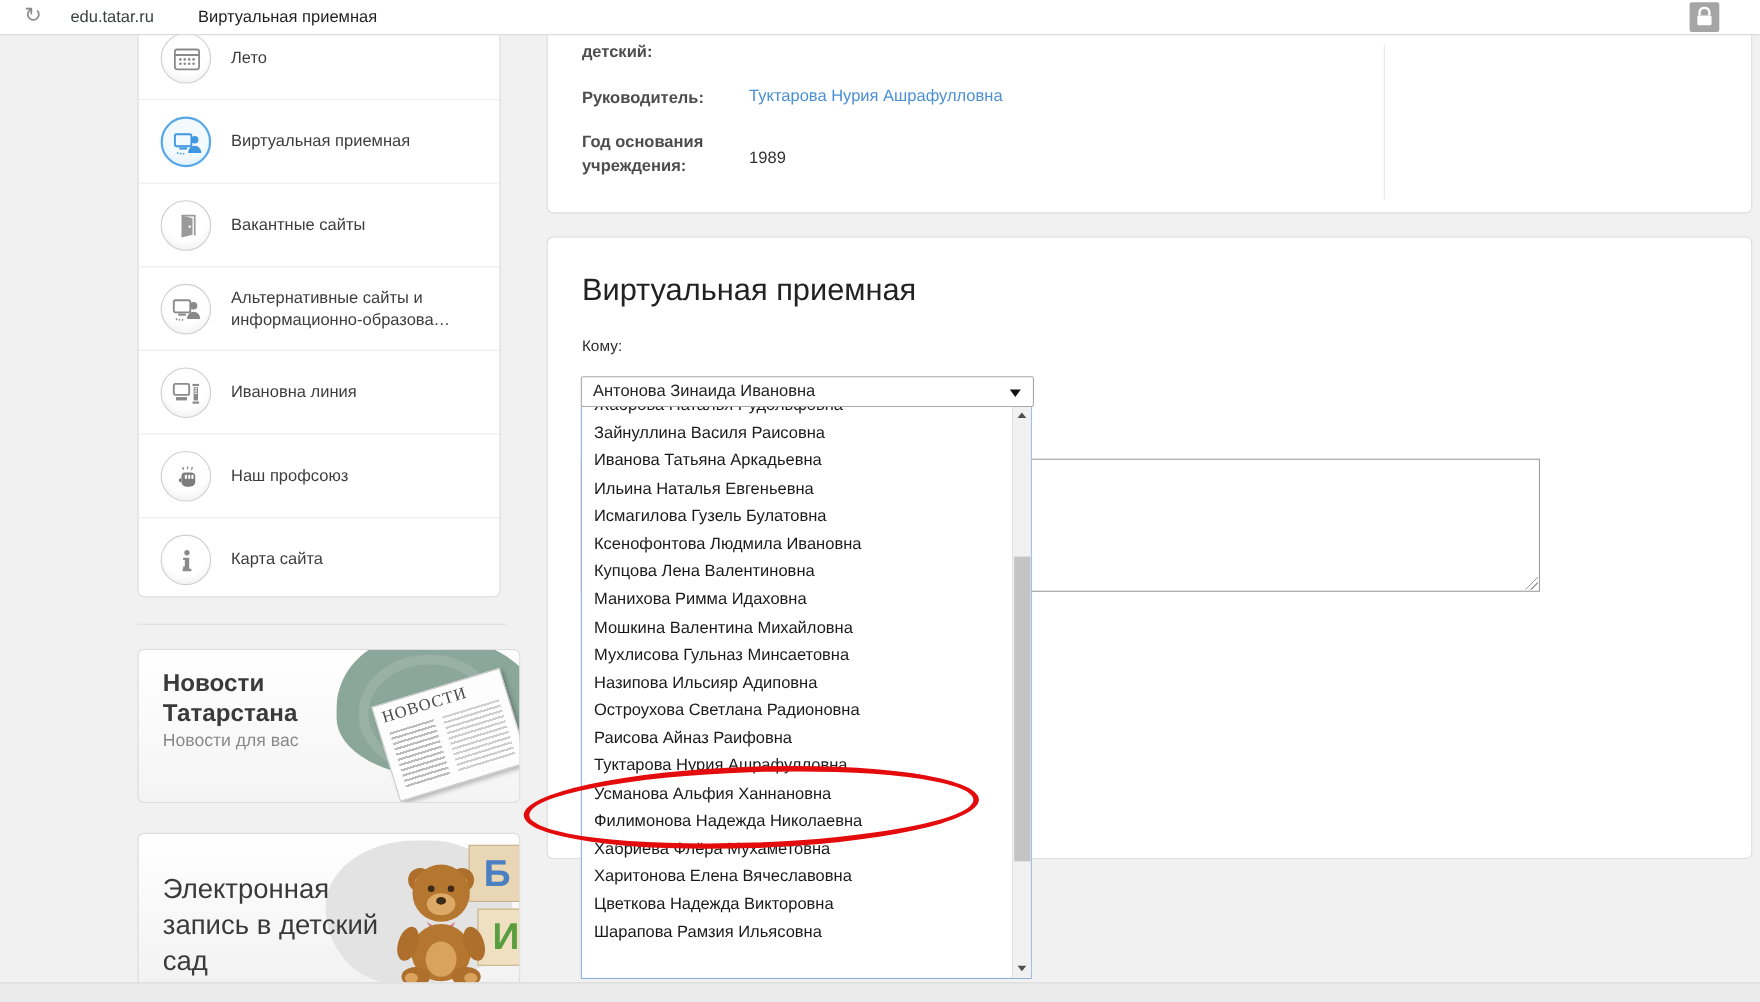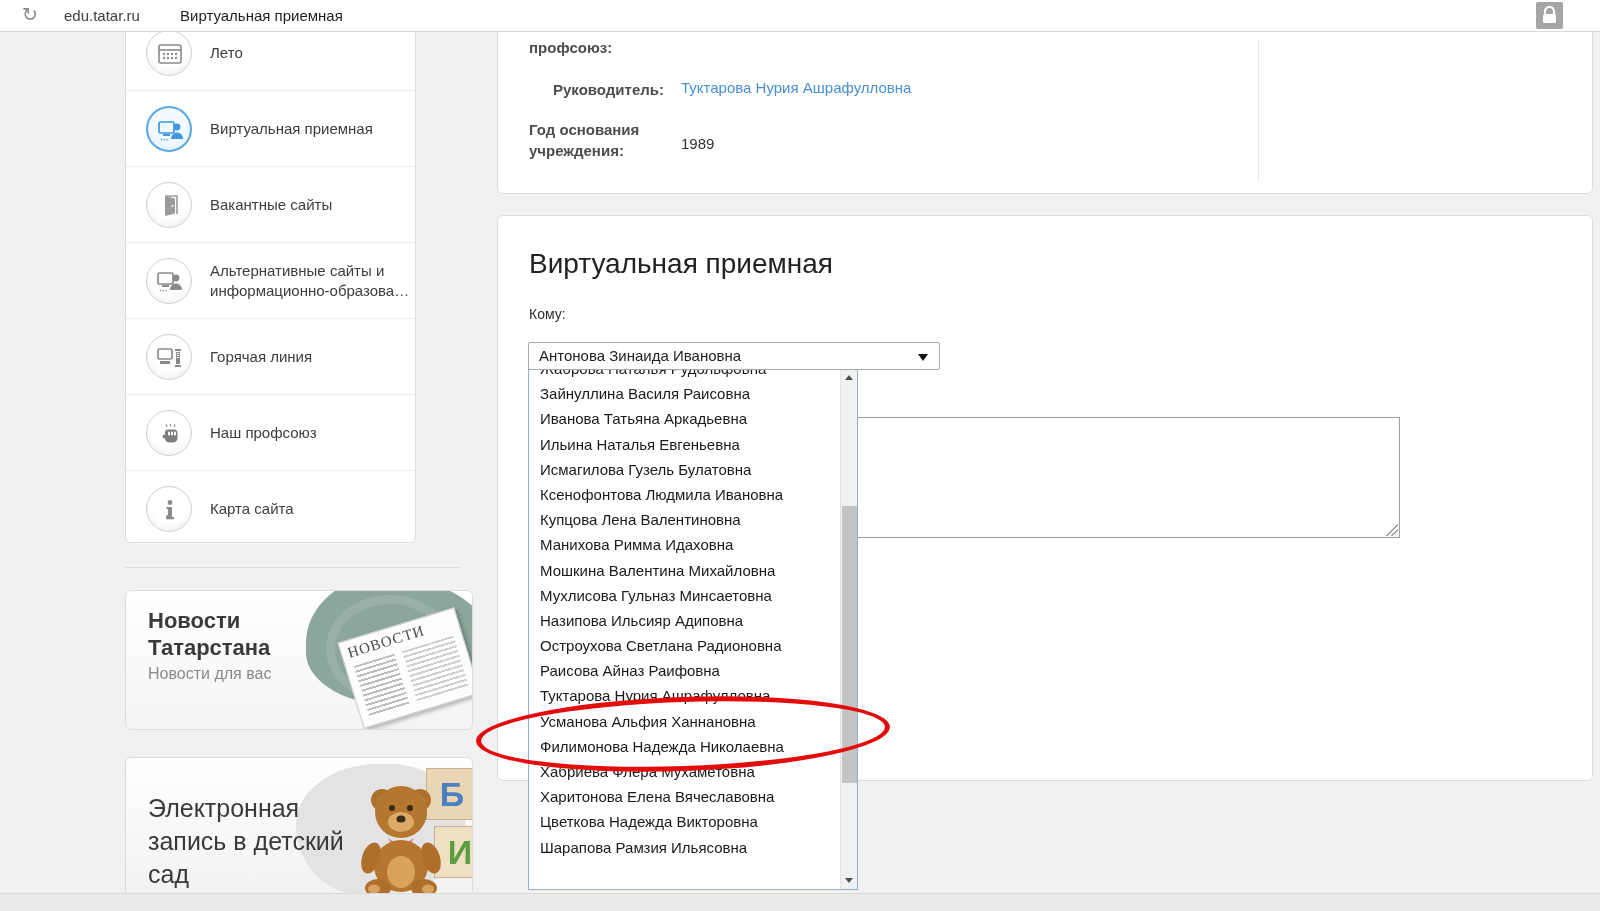--- a/index.html
+++ b/index.html
@@ -10,21 +10,21 @@
   .chrome{position:absolute;left:0;top:0;width:1600px;height:31px;background:#ffffff;border-bottom:1px solid #d8d8d8;z-index:50;}
   .reload{position:absolute;left:18px;top:3px;width:24px;height:24px;color:#8a8a8a;font-size:19px;line-height:24px;text-align:center;cursor:pointer;}
   .reload::before{content:"\21BB";}
   .chrome-url{position:absolute;left:64px;top:7px;font-size:15px;color:#3c4043;}
   .chrome-title{position:absolute;left:180px;top:7px;font-size:15px;color:#1f1f1f;}
   .lock-btn{position:absolute;left:1536px;top:2px;width:27px;height:27px;background:#a5a5a5;border-radius:2px;}
   .lock-btn svg{position:absolute;left:5px;top:4px;}
 
   
   .card{position:absolute;background:#ffffff;border:1px solid #dcdcdc;border-radius:6px;box-sizing:border-box;}
-  #menu-card{left:125px;top:14px;width:291px;height:529px;}
+  #menu-card{left:125px;top:14px;width:330px;height:529px;}
   .menu-item{position:relative;height:75px;cursor:pointer;}
   .menu-item + .menu-item{border-top:1px solid #ececec;}
   .icon-circle{position:absolute;left:20px;top:50%;width:46px;height:46px;margin-top:-23px;border-radius:50%;
     background:radial-gradient(circle at 50% 35%,#ffffff 55%,#e9e9e9 100%);border:1px solid #cfcfcf;box-sizing:border-box;}
   .icon-circle svg{position:absolute;left:9px;top:9px;}
   .menu-item.active .icon-circle{border:2px solid #57a7e9;background:radial-gradient(circle at 50% 35%,#f3faff 55%,#d9edfc 100%);}
   .menu-label{position:absolute;left:84px;top:50%;transform:translateY(-50%);width:228px;font-size:15px;line-height:20px;color:#3d3d3d;}
   .alt-label{font-size:15px;line-height:20px;}
 
   .side-divider{position:absolute;left:125px;top:567px;width:335px;height:1px;background:#dddddd;}
@@ -59,21 +59,21 @@
 
   .reception-heading{position:absolute;left:31px;top:32px;font-size:28px;color:#222222;}
   .to-label{position:absolute;left:31px;top:90px;font-size:14px;color:#2e2e2e;}
 
   
   .select-box{position:absolute;left:528px;top:342px;width:412px;height:28px;background:#ffffff;border:1px solid #a9a9a9;border-radius:2px;box-sizing:border-box;z-index:5;cursor:pointer;text-align:right;}
   .select-value{position:absolute;left:10px;top:4px;font-size:15px;color:#222222;}
   .select-arrow{position:absolute;right:11px;top:11px;width:0;height:0;border-left:5px solid transparent;border-right:5px solid transparent;border-top:7px solid #111111;}
 
   
-  .dropdown{position:absolute;left:528px;top:368px;width:330px;height:522px;background:#ffffff;border:1px solid #8fb0d6;box-sizing:border-box;overflow:hidden;z-index:4;padding-left:46px;}
+  .dropdown{position:absolute;left:528px;top:368px;width:410px;height:522px;background:#ffffff;border:1px solid #8fb0d6;box-sizing:border-box;overflow:hidden;z-index:4;padding-left:46px;}
   .dd-inner{position:absolute;left:0;top:-13px;right:18px;}
   .dd-item{height:25.2px;line-height:25.2px;padding-left:11px;font-size:15px;color:#1a1a1a;white-space:nowrap;cursor:pointer;}
   .dd-scroll{position:absolute;right:0;top:0;width:17px;height:100%;background:#f1f1f1;border-left:1px solid #e2e2e2;box-sizing:border-box;}
   .dd-btn{position:absolute;left:0;width:17px;height:17px;background:#f1f1f1;cursor:pointer;}
   .dd-btn.up{top:0;}
   .dd-btn.down{bottom:0;}
   .tri-up{position:absolute;left:4px;top:6px;width:0;height:0;border-left:4px solid transparent;border-right:4px solid transparent;border-bottom:5px solid #4f4f4f;}
   .tri-down{position:absolute;left:4px;top:6px;width:0;height:0;border-left:4px solid transparent;border-right:4px solid transparent;border-top:5px solid #4f4f4f;}
   .dd-thumb{position:absolute;left:1px;top:137px;width:15px;height:277px;background:#c4c4c4;cursor:grab;}
 
@@ -169,21 +169,21 @@
             <rect x="19" y="5" width="6" height="2" fill="#8a8a8a"></rect>
             <rect x="20" y="8" width="4" height="12" fill="#8a8a8a"></rect>
             <rect x="19" y="21" width="6" height="2" fill="#8a8a8a"></rect>
             <g fill="#ffffff">
               <rect x="20.8" y="9" width="2.4" height="1"></rect>
               <rect x="20.8" y="11" width="2.4" height="1"></rect>
               <rect x="20.8" y="13" width="2.4" height="1"></rect>
             </g>
           </svg>
       </span>
-      <span class="menu-label">Горячая линия</span>
+      <span class="menu-label">Ивановна линия</span>
     </div>
 
     <div class="menu-item">
       <span class="icon-circle">
         <svg width="28" height="28" viewBox="0 0 28 28">
             <path d="M9 13c0-2 1-3.5 3-3.5h6c2 0 3.5 1.5 3.5 3.5v5c0 2.5-2 4.5-5 4.5h-3c-2.8 0-4.5-1.8-4.5-4z" fill="#7d7d7d"></path>
             <path d="M9 14.5c-1.8 0-2.5 1-2.5 2s.7 2 2.5 2z" fill="#7d7d7d"></path>
             <g fill="#ffffff">
               <rect x="12" y="11.5" width="2" height="4" rx="1"></rect>
               <rect x="15" y="11.5" width="2" height="4" rx="1"></rect>
@@ -251,22 +251,22 @@
         <ellipse cx="80" cy="110" rx="13" ry="9" fill="#ad6f2b"></ellipse>
         <ellipse cx="30" cy="111" rx="6" ry="4.5" fill="#d9a35e"></ellipse>
         <ellipse cx="84" cy="111" rx="6" ry="4.5" fill="#d9a35e"></ellipse>
       </svg>
     </div>
     <div class="kg-text" style="width:230px;">Электронная запись в детский сад</div>
   </div>
 
   <div class="card" id="panel-info">
     <div class="v-divider"></div>
-    <div class="info-label" style="left:31px;top:48px;">профсоюз:</div>
-    <div class="info-label" style="left:31px;top:90px;margin-left:24px;">Руководитель:</div>
+    <div class="info-label" style="left:31px;top:48px;">детский:</div>
+    <div class="info-label" style="left:31px;top:90px;">Руководитель:</div>
     <div class="info-link" style="left:183px;top:90px;">Туктарова Нурия Ашрафулловна</div>
     <div class="info-label" style="left:31px;top:130px;width:160px;">Год основания учреждения:</div>
     <div class="info-value" style="left:183px;top:130px;">1989</div>
   </div>
 
   <div class="card" id="panel-reception">
     <div class="reception-heading">Виртуальная приемная</div>
     <div class="to-label">Кому:</div>
   </div>
 

